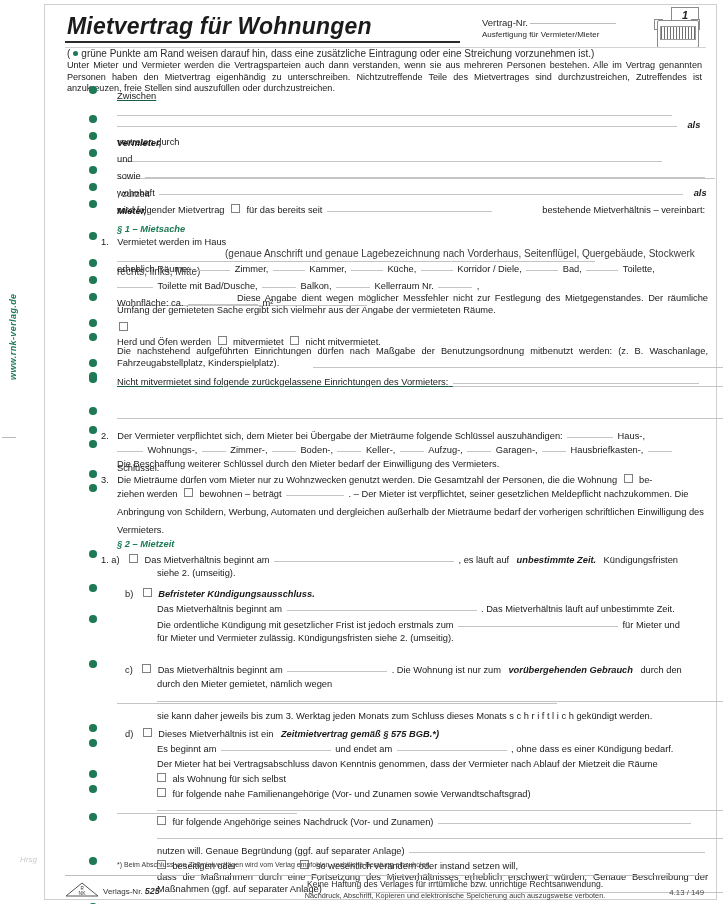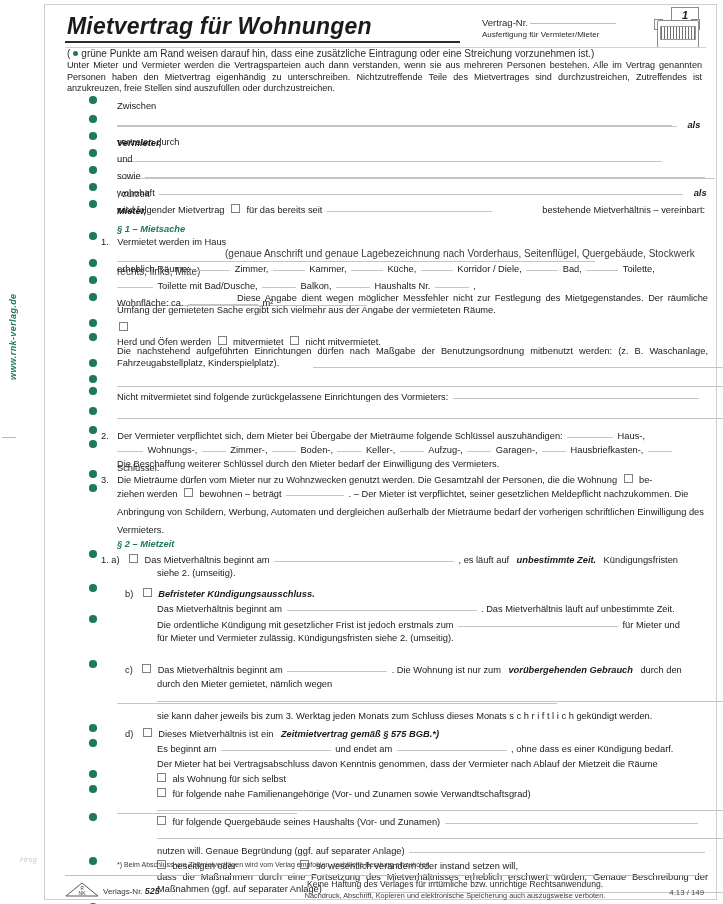--- a/index.html
+++ b/index.html
@@ -182,21 +182,21 @@
     <div class="hdr-sep" style="top:42px;"></div>
 
     <div class="intro-note">
       <span>(</span><span class="gdot"></span><span>grüne Punkte am Rand weisen darauf hin, dass eine zusätzliche Eintragung oder eine Streichung vorzunehmen ist.)</span>
     </div>
 
     <div class="intro-p">Unter Mieter und Vermieter werden die Vertragsparteien auch dann verstanden, wenn sie aus mehreren Personen bestehen. Alle im Vertrag genannten Personen haben den Mietvertrag eigenhändig zu unterschreiben. Nichtzutreffende Teile des Mietvertrages sind durchzustreichen, Zutreffendes ist anzukreuzen, freie Stellen sind auszufüllen oder durchzustreichen.</div>
 
     <div class="body">
 
-      <div class="arow" style="top:90px;">
+      <div class="arow" style="top:80px;text-decoration:underline;">
         <span class="gd" style="top:1px;"></span>
         <span class="t">Zwischen</span>
         <span class="fill" style="width:555px;"></span>
       </div>
 
       <div class="arow" style="top:109px;">
         <span class="gd" style="top:1px;"></span>
         <span class="fill" style="width:560px;"></span>
         <span class="t bi" style="margin-left:6px;">als  Vermieter,</span>
       </div>
@@ -267,21 +267,21 @@
         <span class="t">Toilette,</span>
       </div>
 
       <div class="arow" style="top:270px;">
         <span class="gd" style="top:1px;"></span>
         <span class="fill" style="width:36px;"></span>
         <span class="t">Toilette mit Bad/Dusche,</span>
         <span class="fill" style="width:34px;"></span>
         <span class="t">Balkon,</span>
         <span class="fill" style="width:34px;"></span>
-        <span class="t">Haushalts Nr.</span>
+        <span class="t">Kellerraum Nr.</span>
         <span class="fill" style="width:34px;"></span>
         <span class="t">,</span>
         <span class="fill" style="width:250px;"></span>
       </div>
 
       <div class="arow" style="top:287px;">
         <span class="gd" style="top:1px;"></span>
         <span class="t">Wohnfläche: ca.</span>
         <span class="fill" style="width:70px;"></span>
         <span class="t">m²</span>
@@ -308,21 +308,21 @@
       <div class="arow" style="top:340px;">
         <span class="gd" style="top:14px;"></span>
         <div class="t" style="text-align:justify;">Die nachstehend aufgeführten Einrichtungen dürfen nach Maßgabe der Benutzungsordnung mitbenutzt werden: (z. B. Waschanlage, Fahrzeugabstellplatz, Kinderspielplatz).</div>
         <div class="line-full" style="width:430px;margin-left:196px;margin-top:-10px;"></div>
       </div>
       <div class="arow" style="top:370px;">
         <span class="gd" style="top:0px;"></span>
         <div class="line-full" style="width:626px;"></div>
       </div>
 
-      <div class="arow" style="top:381px;">
+      <div class="arow" style="top:366px;text-decoration:underline;">
         <span class="gd" style="top:1px;"></span>
         <span class="t">Nicht mitvermietet sind folgende zurückgelassene Einrichtungen des Vormieters:</span>
         <span class="fill" style="width:246px;"></span>
       </div>
       <div class="arow" style="top:402px;">
         <span class="gd" style="top:0px;"></span>
         <div class="line-full" style="width:626px;"></div>
       </div>
 
       <div class="arow" style="top:420px;">
@@ -465,21 +465,21 @@
         <span class="t">für folgende nahe Familienangehörige (Vor- und Zunamen sowie Verwandtschaftsgrad)</span>
         <span class="fill" style="width:180px;"></span>
       </div>
       <div class="arow" style="top:794px;">
         <div class="line-full" style="width:585px;margin-left:40px;"></div>
       </div>
 
       <div class="arow" style="top:806px;">
         <span class="gd" style="top:2px;"></span>
         <span class="cbx" style="margin-left:40px;"></span>
-        <span class="t">für folgende Quergebäude seines Haushalts (Vor- und Zunamen)</span>
+        <span class="t">für folgende Angehörige seines Nachdruck (Vor- und Zunamen)</span>
         <span class="fill" style="width:253px;"></span>
       </div>
       <div class="arow" style="top:822px;">
         <div class="line-full" style="width:585px;margin-left:40px;"></div>
       </div>
 
       <div class="arow" style="top:835px;">
         <span class="t" style="margin-left:40px;">nutzen will. Genaue Begründung (ggf. auf separater Anlage)</span>
         <span class="fill" style="width:296px;"></span>
       </div>

